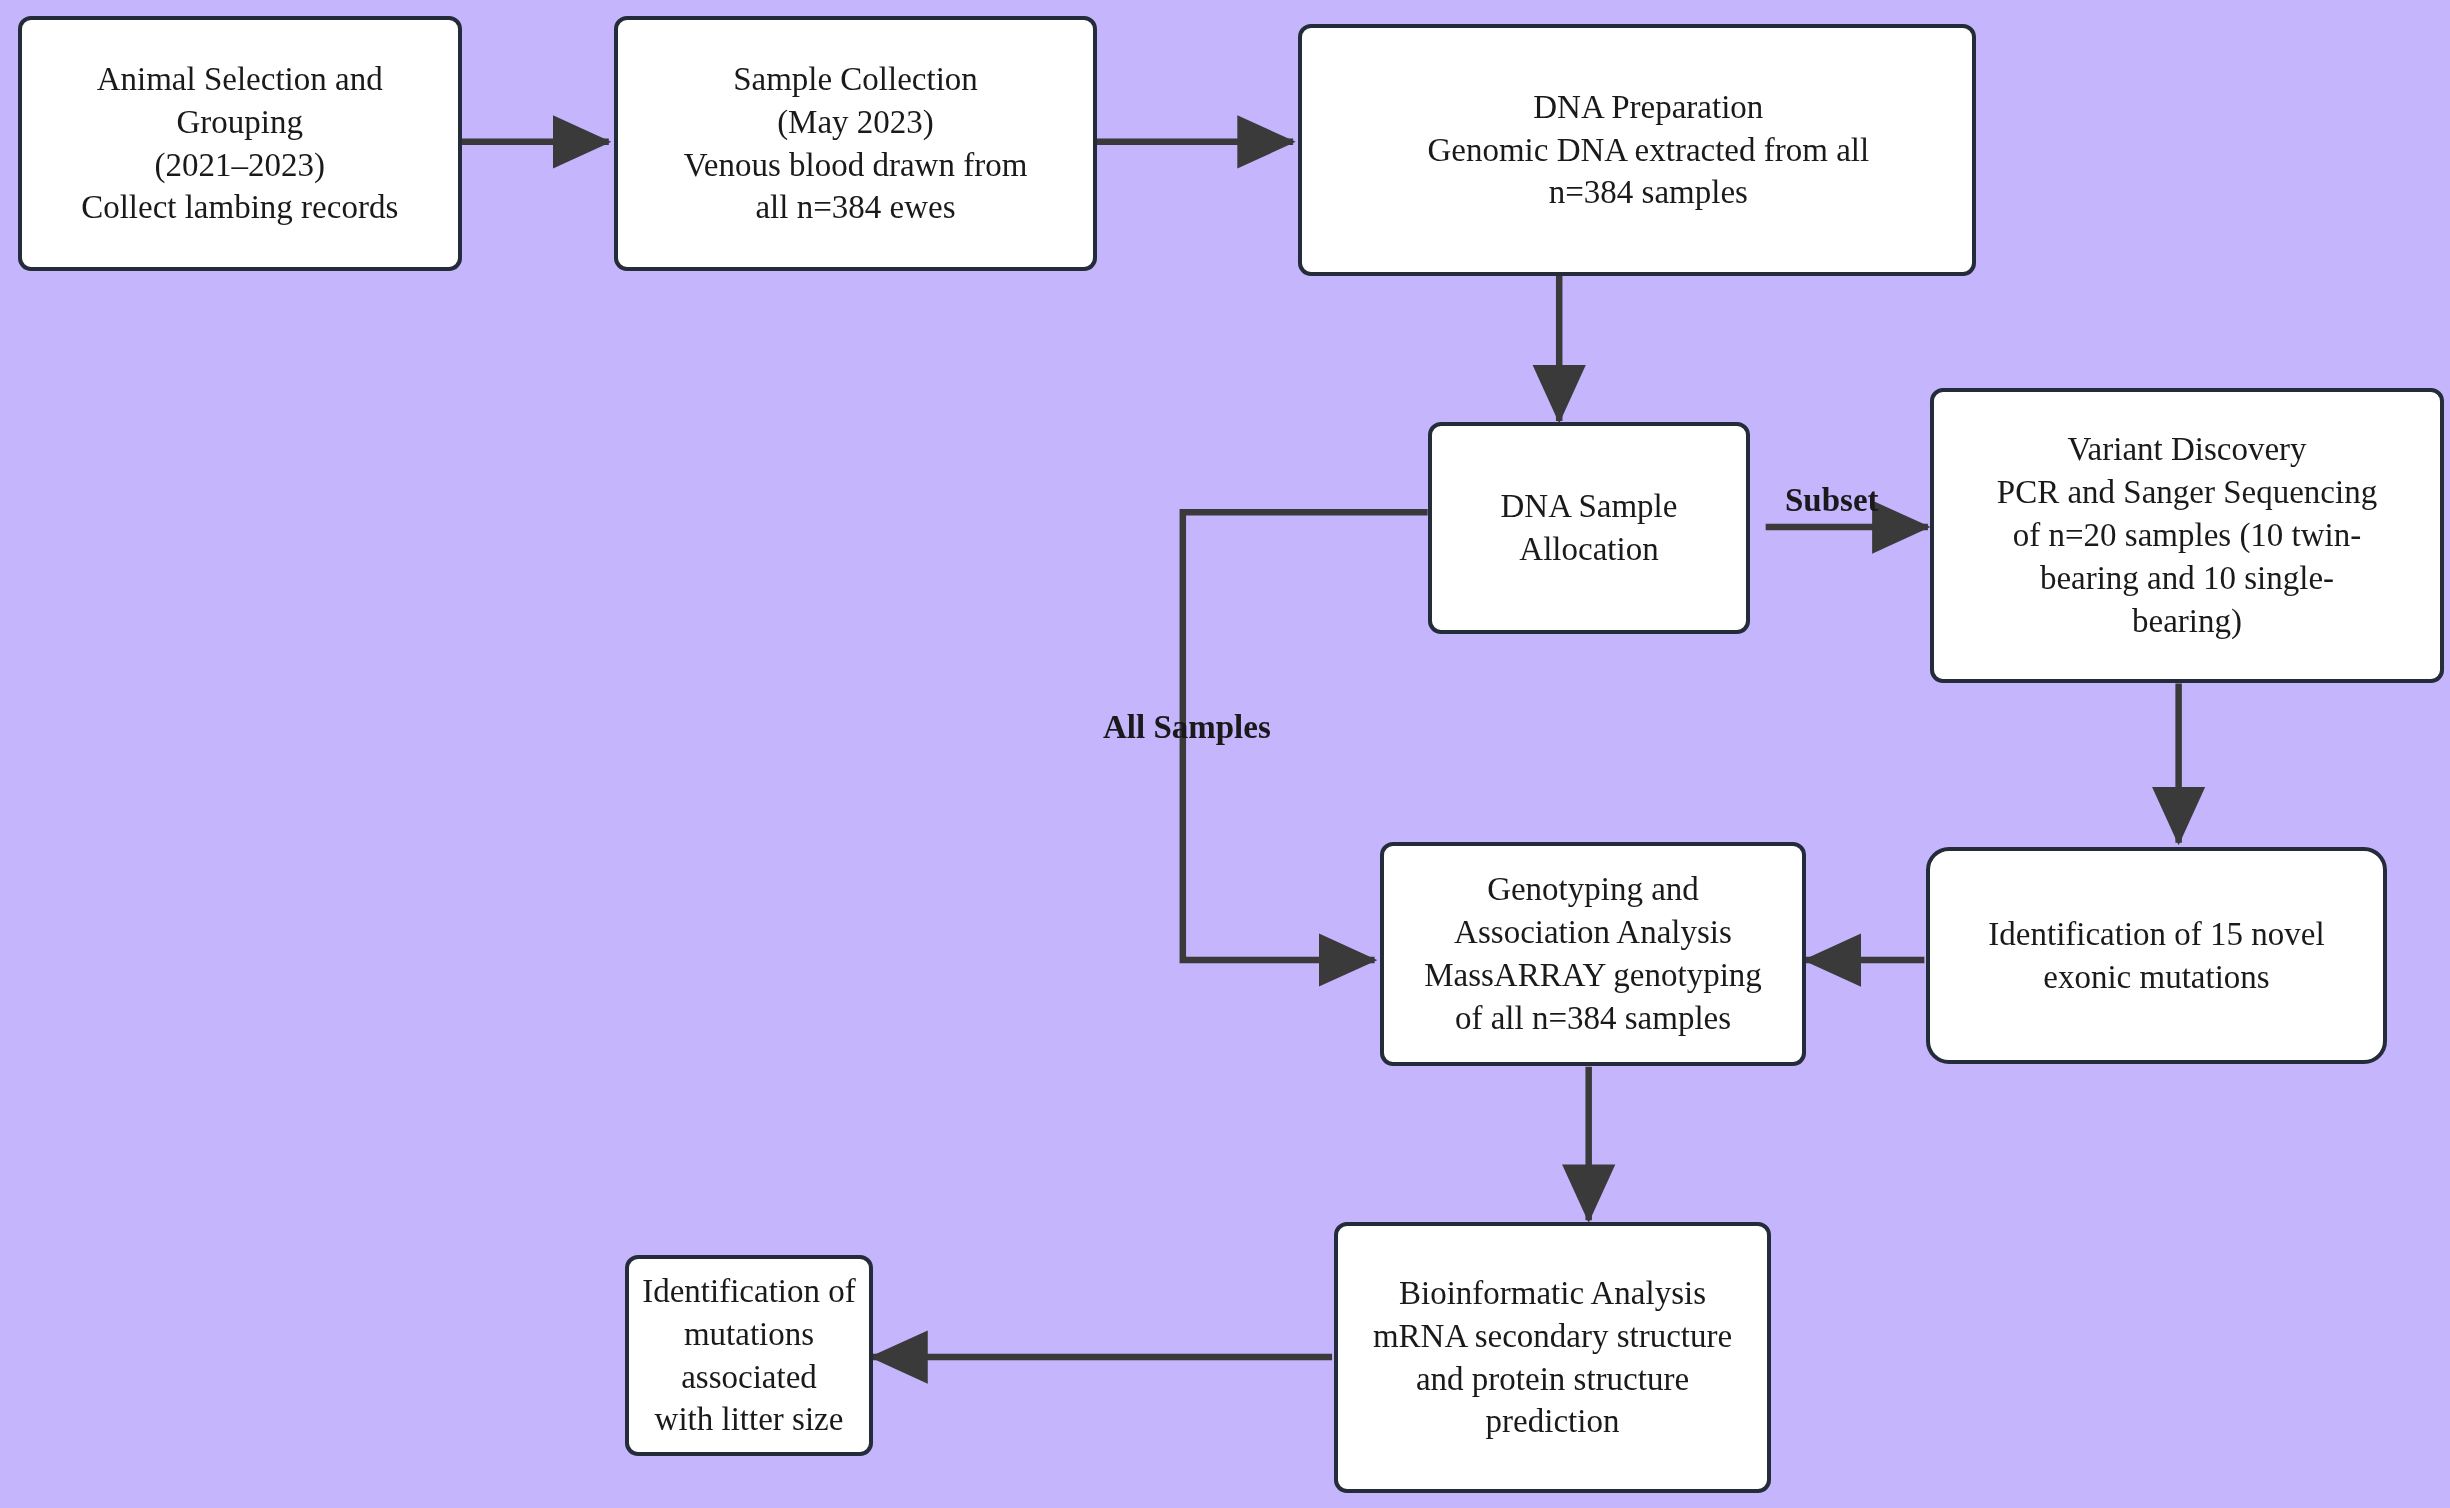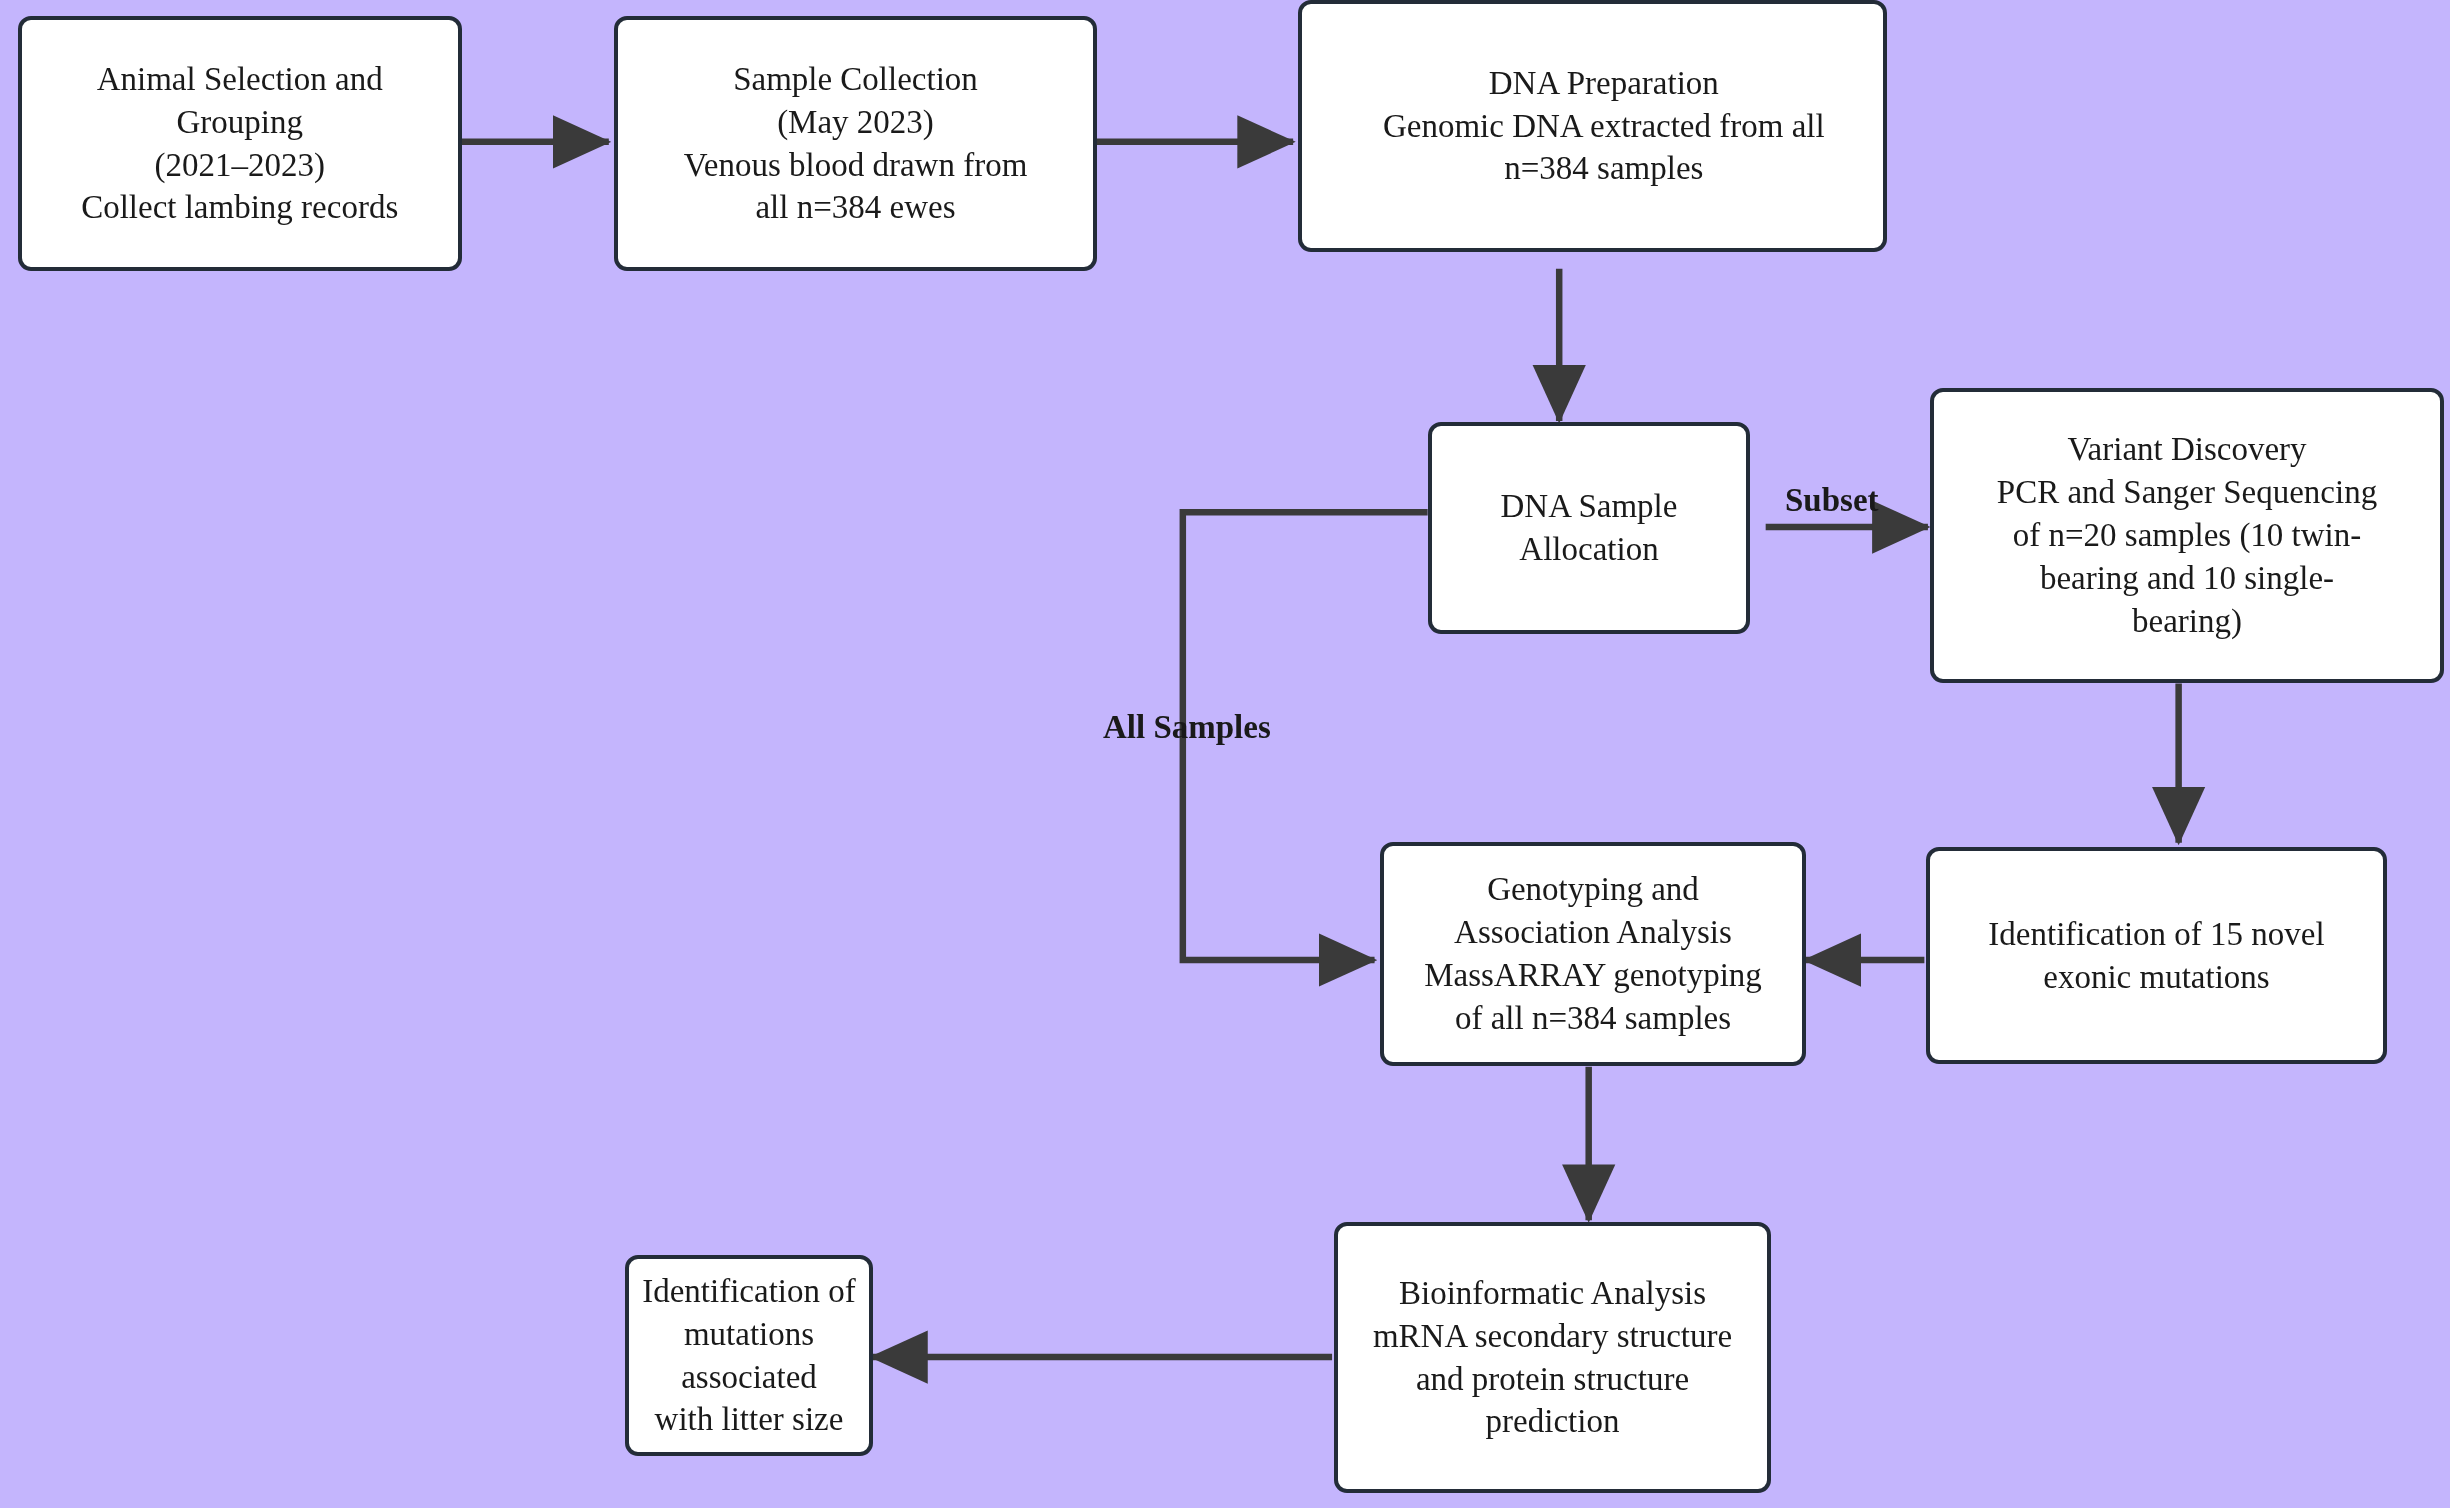--- a/index.html
+++ b/index.html
@@ -99,34 +99,34 @@
   <div class="node-box" style="left:17.7px; top:16px; width:444px; height:255px;">Animal Selection and
 Grouping
 (2021–2023)
 Collect lambing records</div>
 
   <div class="node-box" style="left:614px; top:16px; width:483px; height:255px;">Sample Collection
 (May  2023)
 Venous blood drawn from
 all n=384 ewes</div>
 
-  <div class="node-box" style="left:1298px; top:0; width:589px; height:252px;padding-left:32px;">DNA Preparation
+  <div class="node-box" style="left:1298px; top:24px; width:678px; height:252px;padding-left:32px;">DNA Preparation
 Genomic DNA extracted from all
 n=384 samples</div>
 
   <div class="node-box" style="left:1428px; top:422px; width:322px; height:212px;">DNA Sample
 Allocation</div>
 
   <div class="node-box" style="left:1930px; top:388px; width:514px; height:295px;">Variant Discovery
 PCR and Sanger Sequencing
 of n=20 samples (10 twin-
 bearing and 10 single-
 bearing)</div>
 
-  <div class="node-box" style="left:1926px; top:847px; width:461px; height:217px;">Identification of 15 novel
+  <div class="node-box" style="left:1926px; top:847px; width:461px; height:217px;border-radius:23px;">Identification of 15 novel
 exonic mutations</div>
 
   <div class="node-box" style="left:1380px; top:842px; width:426px; height:224px;">Genotyping and
 Association Analysis
 MassARRAY genotyping
 of all n=384 samples</div>
 
   <div class="node-box" style="left:1334px; top:1222px; width:437px; height:271px;">Bioinformatic Analysis
 mRNA secondary structure
 and protein structure

